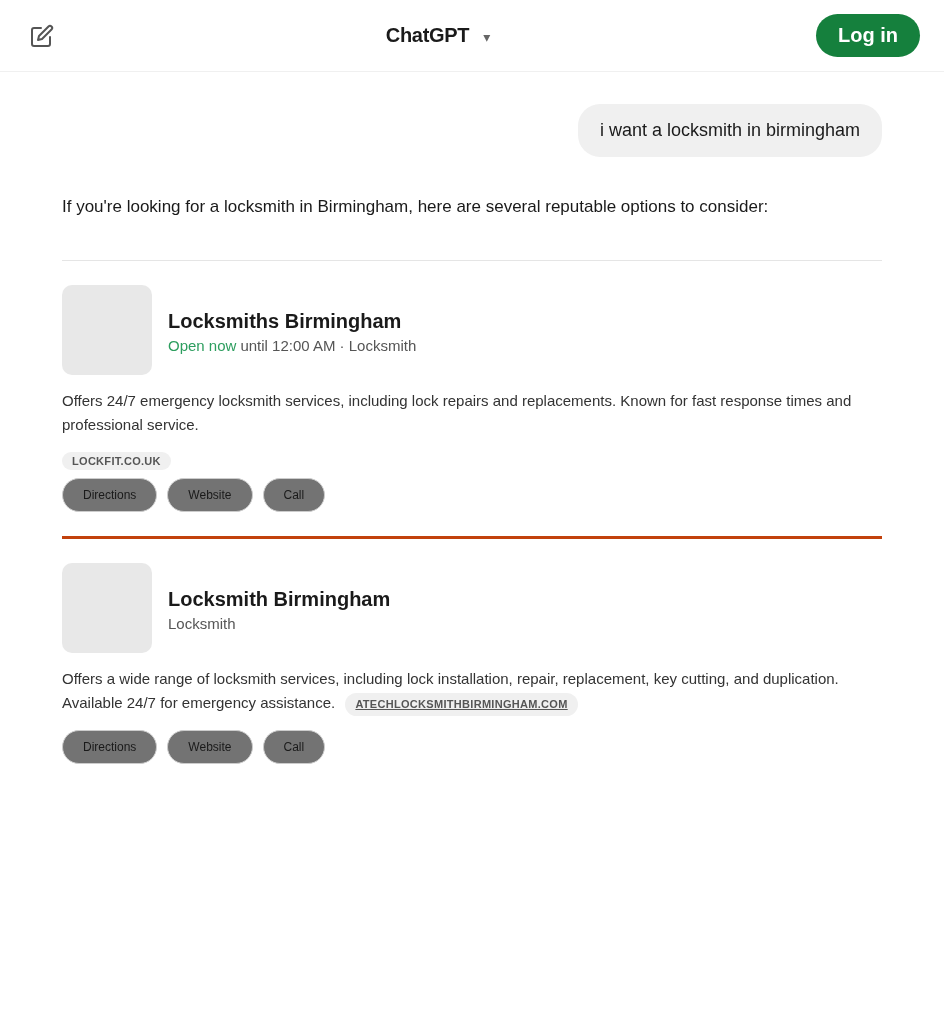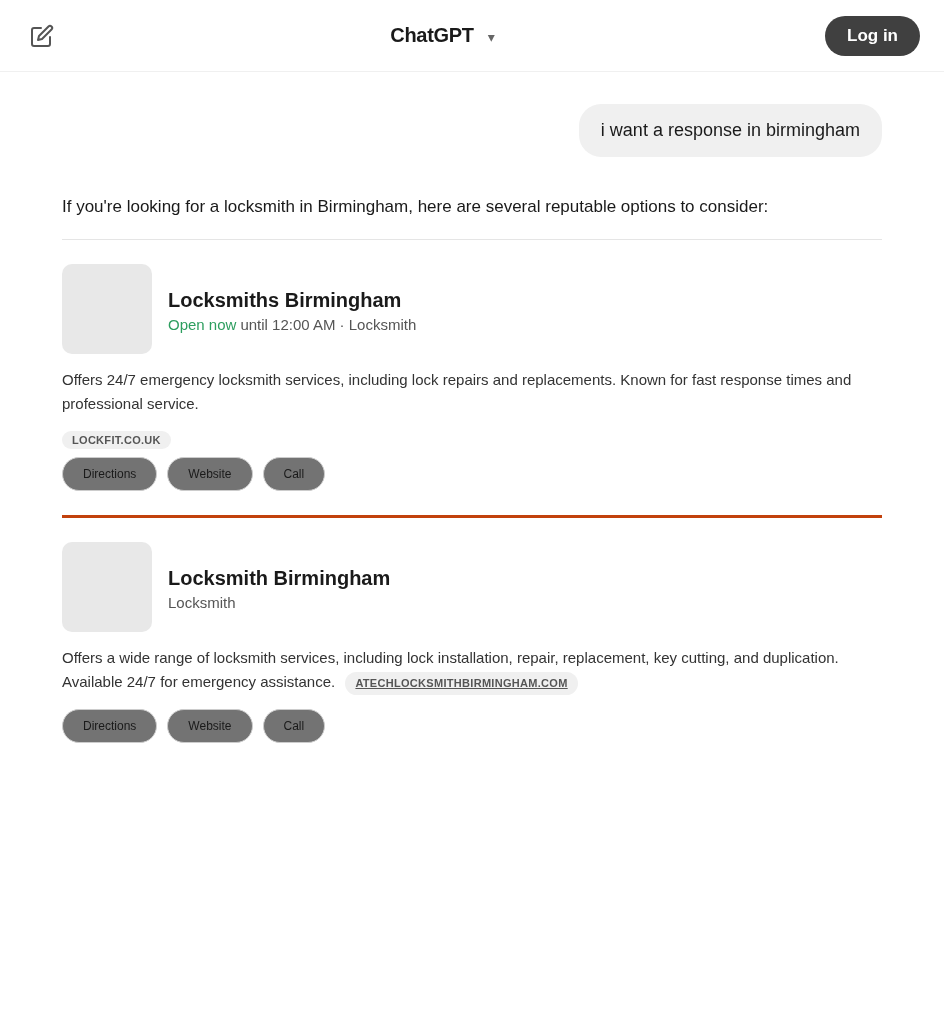--- a/index.html
+++ b/index.html
@@ -49,26 +49,26 @@
       letter-spacing: -0.3px;
     }
 
     .header-chevron {
       color: #666;
       font-size: 14px;
       margin-top: 2px;
     }
 
     .login-button {
-      background: #404040;
+      background: #15803d;
       color: #ffffff;
       border: none;
       border-radius: 24px;
       padding: 10px 22px;
-      font-size: 17px;
+      font-size: 20px;
       font-weight: 600;
       cursor: pointer;
     }
 
     
     .chat-area {
       padding: 32px 40px;
       max-width: 900px;
       margin: 0 auto;
     }
@@ -92,21 +92,21 @@
 
     
     .ai-response {
       padding: 0;
     }
 
     .ai-intro-text {
       font-size: 17px;
       color: #1a1a1a;
       line-height: 1.6;
-      margin-bottom: 19px;
+      margin-bottom: 40px;
     }
 
     
     .listing-card {
       border-top: 1px solid #e5e5e5;
       padding-top: 24px;
       padding-bottom: 24px;
       margin-bottom: 0;
     }
 
@@ -222,21 +222,21 @@
     <span class="header-title">ChatGPT</span>
     <span class="header-chevron">▾</span>
   </div>
 
   <button class="login-button">Log in</button>
 </header>
 
 <div class="chat-area">
 
   <div class="user-message-container">
-    <div class="user-message-bubble">i want a response in birmingham</div>
+    <div class="user-message-bubble">i want a locksmith in birmingham</div>
   </div>
 
   <div class="ai-response">
     <p class="ai-intro-text">If you're looking for a locksmith in Birmingham, here are several reputable options to consider:</p>
 
     <div class="listing-card">
       <div class="listing-header">
         <div class="listing-image-placeholder"></div>
         <div class="listing-info">
           <div class="listing-name">Locksmiths Birmingham</div>

